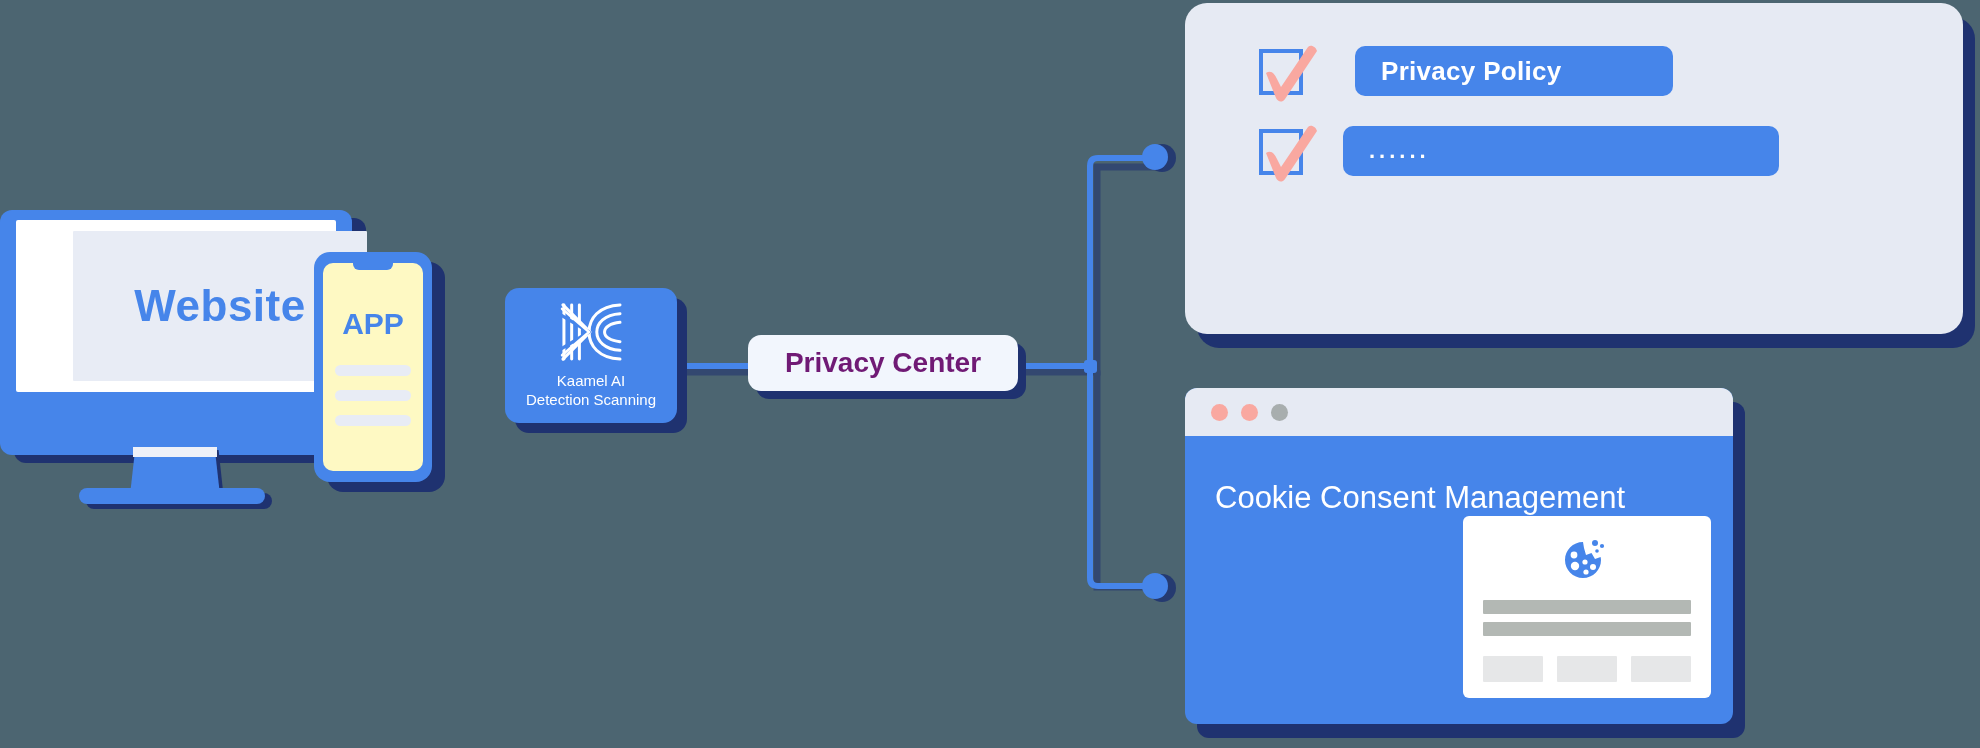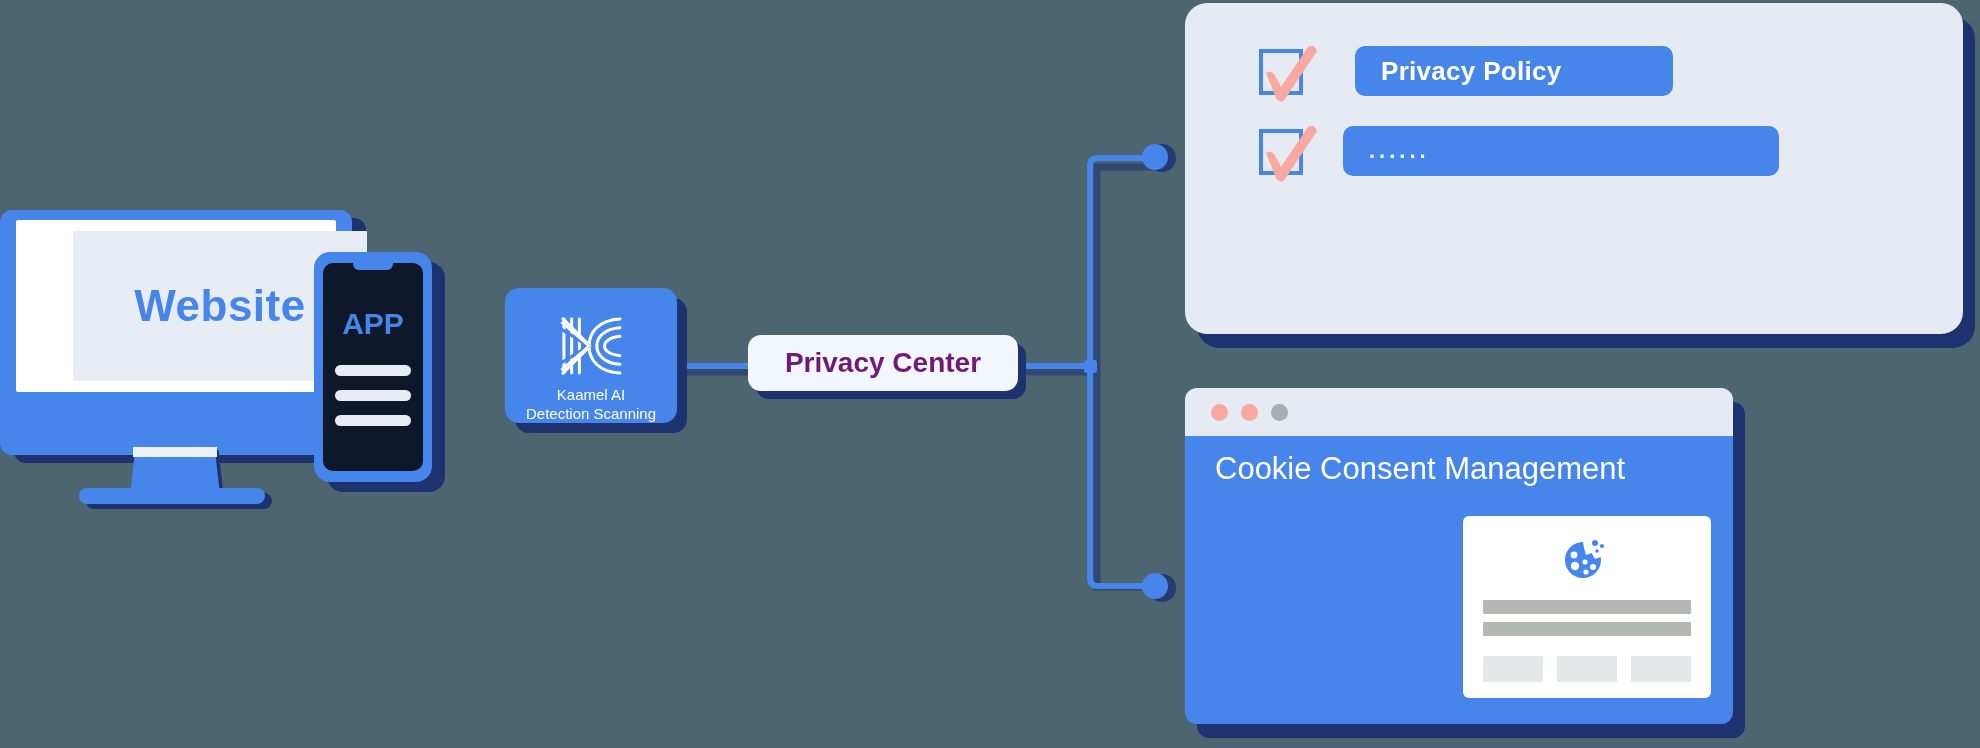--- a/index.html
+++ b/index.html
@@ -76,21 +76,21 @@
   .phone-shadow {
     left: 327px; top: 62px; width: 118px; height: 230px;
     background: #1f3270; border-radius: 16px;
   }
   .phone-body {
     left: 314px; top: 52px; width: 118px; height: 230px;
     background: #4685ea; border-radius: 16px;
   }
   .phone-screen {
     left: 9px; top: 11px; width: 100px; height: 208px;
-    background: #0f172a; border-radius: 10px;
+    background: #fef9c3; border-radius: 10px;
     overflow: hidden;
   }
   .phone-notch {
     left: 30px; top: 0px; width: 40px; height: 7px;
     background: #4685ea; border-radius: 0 0 6px 6px;
   }
   .phone-label {
     width: 100%; text-align: center; margin-top: 44px;
     color: #4685ea; font-size: 30px; font-weight: bold;
   }
@@ -102,21 +102,21 @@
   
   #kaamel-node { left: 505px; top: 288px; width: 180px; height: 145px; }
   .kaamel-shadow {
     left: 10px; top: 10px; width: 172px; height: 135px;
     background: #1f3270; border-radius: 14px;
   }
   .kaamel-box {
     left: 0px; top: 0px; width: 172px; height: 135px;
     background: #4685ea; border-radius: 14px;
     display: flex; flex-direction: column; align-items: center;
-    justify-content: flex-end; padding-top: 15px; box-sizing: border-box;
+    justify-content: flex-start; padding-top: 15px; box-sizing: border-box;
   }
   .kaamel-logo { width: 62px; height: 58px; }
   .kaamel-text {
     color: #ffffff; font-size: 15px; line-height: 19px;
     text-align: center; margin-top: 10px; font-weight: normal;
   }
 
   
   #privacy-center { left: 748px; top: 335px; width: 285px; height: 62px; }
   .pc-shadow {
@@ -174,21 +174,21 @@
   .bw-titlebar {
     height: 48px; background: #e6eaf3;
     display: flex; align-items: center; padding-left: 26px; box-sizing: border-box;
   }
   .dot { width: 17px; height: 17px; border-radius: 50%; margin-right: 13px; }
   .dot.red { background: #f9a8a0; }
   .dot.yellow { background: #f9a8a0; }
   .dot.gray { background: #a8aeae; }
   .bw-title {
     color: #ffffff; font-size: 31px; font-weight: normal;
-    padding: 15px 0 0 30px;
+    padding: 44px 0 0 30px;
   }
   .bw-popup {
     position: absolute; left: 278px; top: 128px; width: 248px; height: 182px;
     background: #ffffff; border-radius: 6px;
   }
   .cookie-icon { position: absolute; left: 96px; top: 18px; width: 48px; height: 48px; }
   .pop-line {
     position: absolute; height: 14px; background: #b3b8b4; border-radius: 1px;
     left: 20px; width: 208px;
   }

